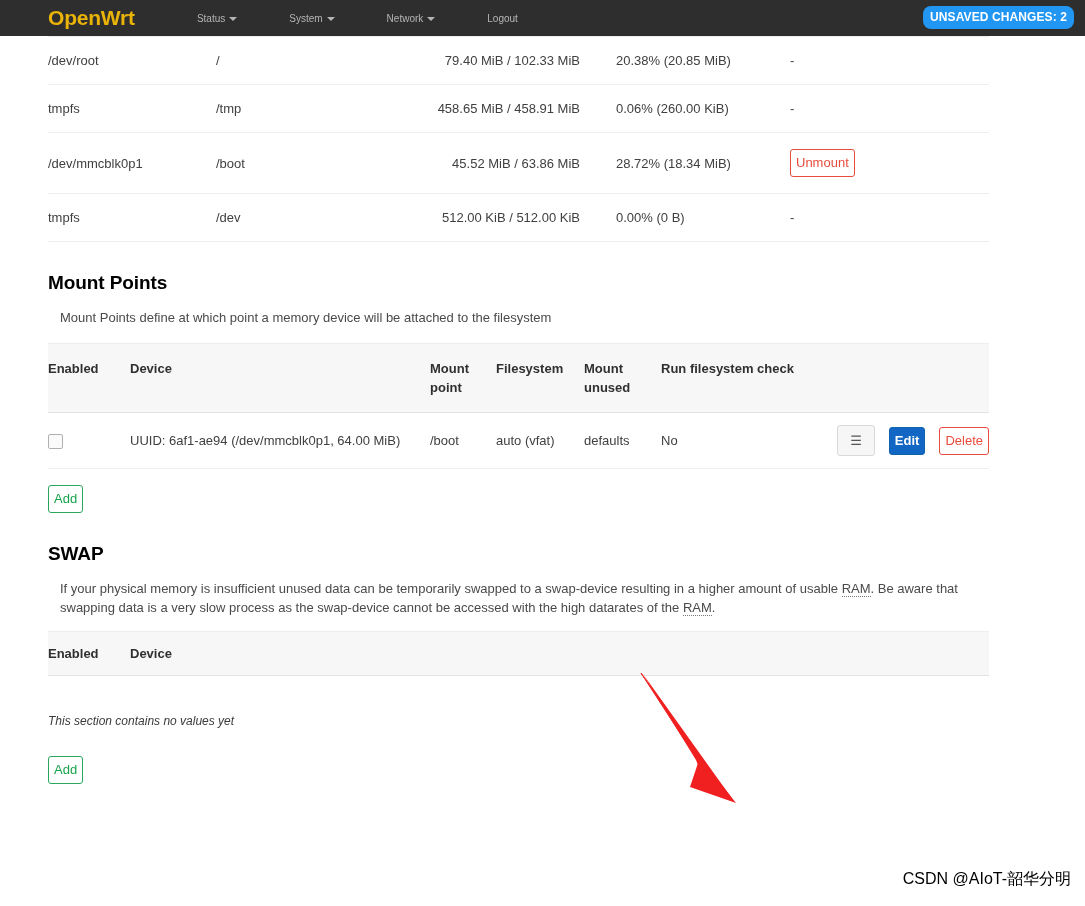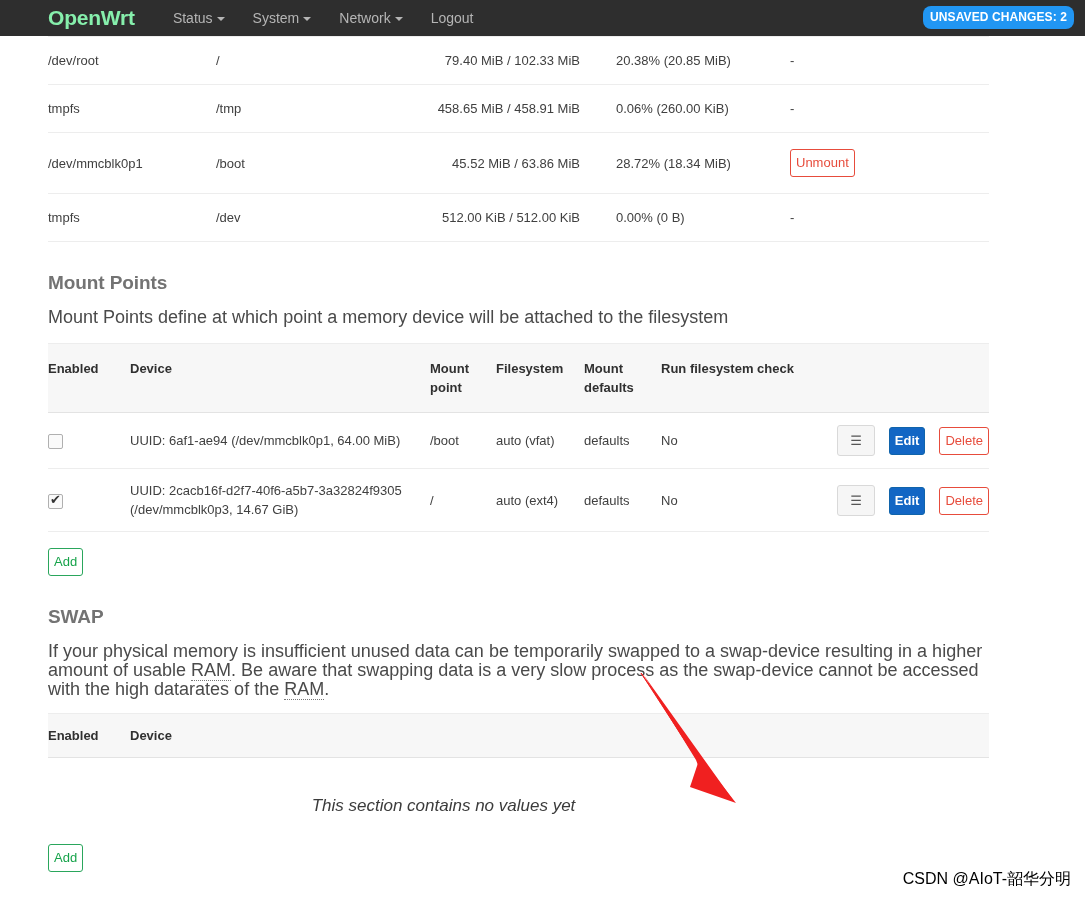--- a/index.html
+++ b/index.html
@@ -14,33 +14,34 @@
   }
 
   
   #topnav {
     position: absolute; top: 0; left: 0;
     width: 1085px; height: 36px;
     background: #2e2e2e;
     display: flex; align-items: center;
   }
   #topnav .brand {
-    color: #86efac;
+    color: #eab308;
     font-size: 21px;
     font-weight: bold;
     margin-left: 48px;
     letter-spacing: -0.2px;
   }
   #topnav .navitems { display: flex; align-items: center; margin-left: 38px; }
   #topnav .navitem {
     color: #b5b5b5;
-    font-size: 14px;
+    font-size: 10px;
     margin-right: 28px;
     white-space: nowrap;
     cursor: pointer;
+    margin-left: 24px;
   }
   #topnav .caret {
     display: inline-block;
     width: 0; height: 0;
     margin-left: 4px;
     vertical-align: middle;
     border-left: 4px solid transparent;
     border-right: 4px solid transparent;
     border-top: 4px solid #b5b5b5;
   }
@@ -96,28 +97,28 @@
     border: 1px solid #1064ab;
     background: #1266c4;
     color: #ffffff;
     font-weight: bold;
   }
 
   
   h2.sec {
     font-size: 19px;
     font-weight: bold;
-    color: #737373;
+    color: #000000;
     margin: 30px 0 0 0;
     letter-spacing: -0.1px;
   }
   p.secdesc {
-    font-size: 18px;
+    font-size: 13px;
     color: #4a4a4a;
-    margin: 14px 0 0 0;
+    margin: 14px 0 0 12px;
     line-height: 19px;
   }
   abbr.ramabbr {
     border-bottom: 1px dotted #777;
     text-decoration: none;
     cursor: help;
   }
 
   
   .mp-table { width: 941px; border-collapse: collapse; margin-top: 16px; }
@@ -194,23 +195,22 @@
     font-size: 13px;
     font-weight: bold;
     color: #303030;
     text-align: left;
     padding: 14px 0;
     border-top: 1px solid #ededed;
     border-bottom: 1px solid #e3e3e3;
   }
   .swap-table th.sh-enabled { width: 82px; }
   .placeholder {
-    text-align: center;
     font-style: italic;
-    font-size: 17px;
+    font-size: 12px;
     color: #3b3b3b;
     padding: 38px 0 0 0;
     margin-right: 150px;
   }
   #watermark {
     position: absolute;
     right: 14px; bottom: 16px;
     font-size: 16px;
     color: #000000;
     white-space: nowrap;
@@ -277,44 +277,35 @@
     <h2 class="sec">Mount Points</h2>
     <p class="secdesc">Mount Points define at which point a memory device will be attached to the filesystem</p>
 
     <table class="mp-table">
       <thead>
         <tr class="mp-head">
           <th class="h-enabled">Enabled</th>
           <th class="h-device">Device</th>
           <th class="h-mount">Mount point</th>
           <th class="h-fs">Filesystem</th>
-          <th class="h-opts">Mount defaults</th>
+          <th class="h-opts">Mount unused</th>
           <th class="h-check">Run filesystem check</th>
           <th class="h-actions"></th>
         </tr>
       </thead>
       <tbody id="mp-body">
           <tr class="mp-row">
             <td><input type="checkbox" class="chk" style=""></td>
             <td class="c-device">UUID: 6af1-ae94 (/dev/mmcblk0p1, 64.00 MiB)</td>
             <td>/boot</td>
             <td>auto (vfat)</td>
             <td>defaults</td>
             <td>No</td>
             <td class="c-actions"><span class="btn-menu">☰</span><span class="btn btn-action">Edit</span><span class="btn btn-remove">Delete</span></td>
           </tr>
-          <tr class="mp-row">
-            <td><input type="checkbox" class="chk" checked="" style=""></td>
-            <td class="c-device">UUID: 2cacb16f-d2f7-40f6-a5b7-3a32824f9305<br><span>(/dev/mmcblk0p3, 14.67 GiB)</span></td>
-            <td>/</td>
-            <td>auto (ext4)</td>
-            <td>defaults</td>
-            <td>No</td>
-            <td class="c-actions"><span class="btn-menu">☰</span><span class="btn btn-action">Edit</span><span class="btn btn-remove">Delete</span></td>
-          </tr>
         </tbody>
     </table>
 
     <div class="addrow">
       <span class="btn btn-save">Add</span>
     </div>
 
     <h2 class="sec">SWAP</h2>
     <p class="secdesc">
       <span>If your physical memory is insufficient unused data can be temporarily swapped to a swap-device resulting in a higher amount of usable </span><abbr class="ramabbr">RAM</abbr><span>. Be aware that swapping data is a very slow process as the swap-device cannot be accessed with the high datarates of the </span><abbr class="ramabbr">RAM</abbr><span>.</span>

